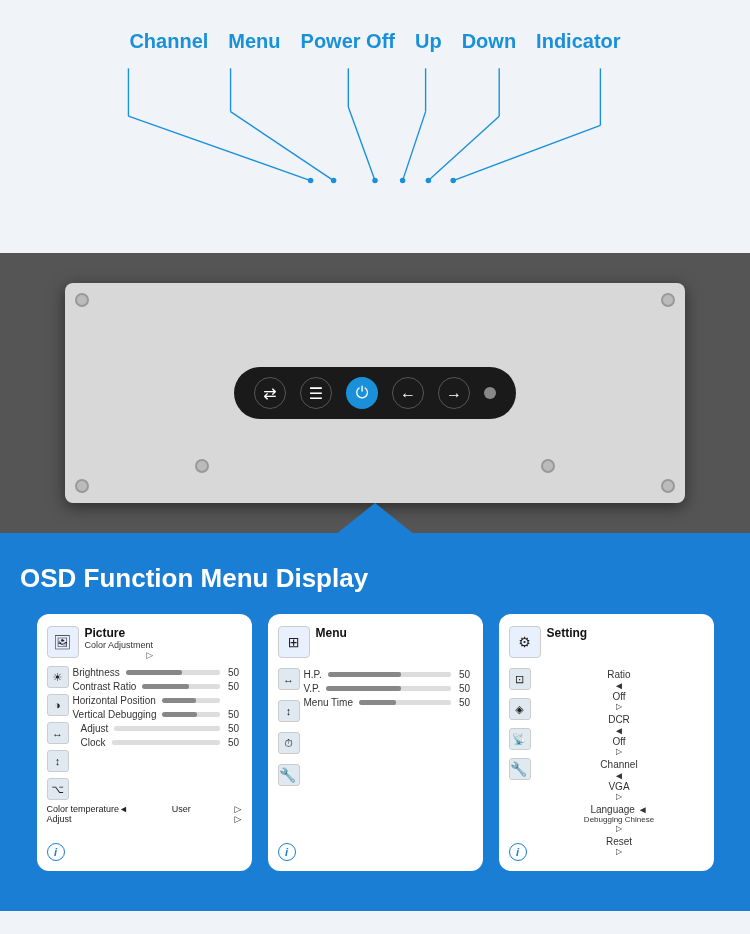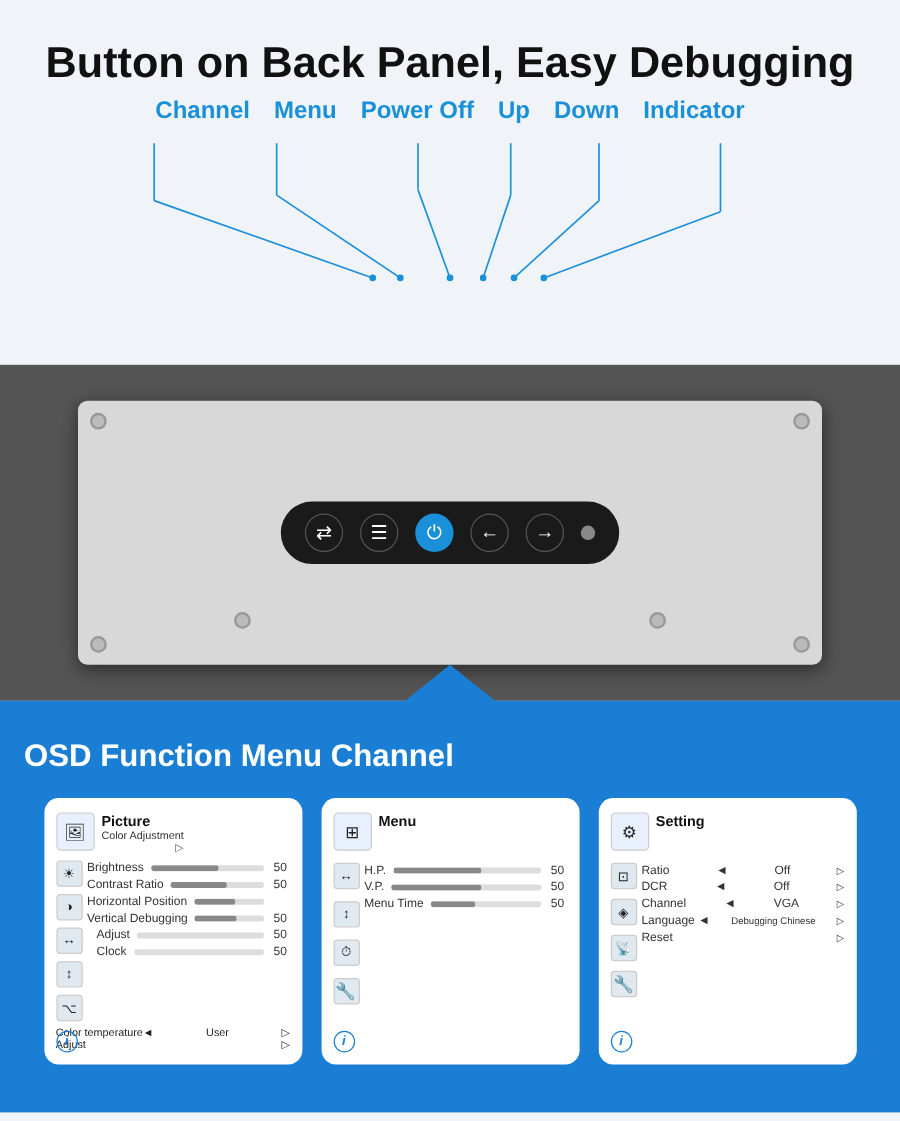--- a/index.html
+++ b/index.html
@@ -250,30 +250,30 @@
       color: #1a7fd4;
       font-style: italic;
       font-weight: 700;
     }
     .osd-setting-row {
       display: flex;
       justify-content: space-between;
       align-items: center;
       margin: 3px 0;
       font-size: 10px;
+      flex-direction: column;
     }
     .osd-setting-label { color: #333; }
     .osd-setting-val { color: #333; }
     .osd-tri { font-size: 8px; color: #333; }
   </style>
 </head>
 <body>
 
 <div class="top-section">
-  <h1 class="main-title">Button on Back Panel, Easy Debugging</h1>
 
   <div class="labels-row">
     <span class="label-item">Channel</span>
     <span class="label-item">Menu</span>
     <span class="label-item">Power Off</span>
     <span class="label-item">Up</span>
     <span class="label-item">Down</span>
     <span class="label-item">Indicator</span>
   </div>
 
@@ -324,21 +324,21 @@
       <div class="btn-icon power">⏻</div>
       <div class="btn-icon normal">←</div>
       <div class="btn-icon normal">→</div>
       <div class="btn-icon dot"></div>
     </div>
   </div>
 
 </div>
 
 <div class="osd-section">
-  <div class="osd-title">OSD Function Menu Channel</div>
+  <div class="osd-title">OSD Function Menu Display</div>
   <div class="osd-cards">
 
     <div class="osd-card">
       <div style="display:flex;gap:6px;align-items:flex-start;margin-bottom:4px;">
         <div class="osd-icon-box">🖼</div>
         <div>
           <div class="osd-card-title">Picture</div>
           <div style="font-size:9px;color:#333;text-align:center;">Color Adjustment</div>
           <div style="font-size:9px;color:#555;text-align:right;">▷</div>
         </div>

